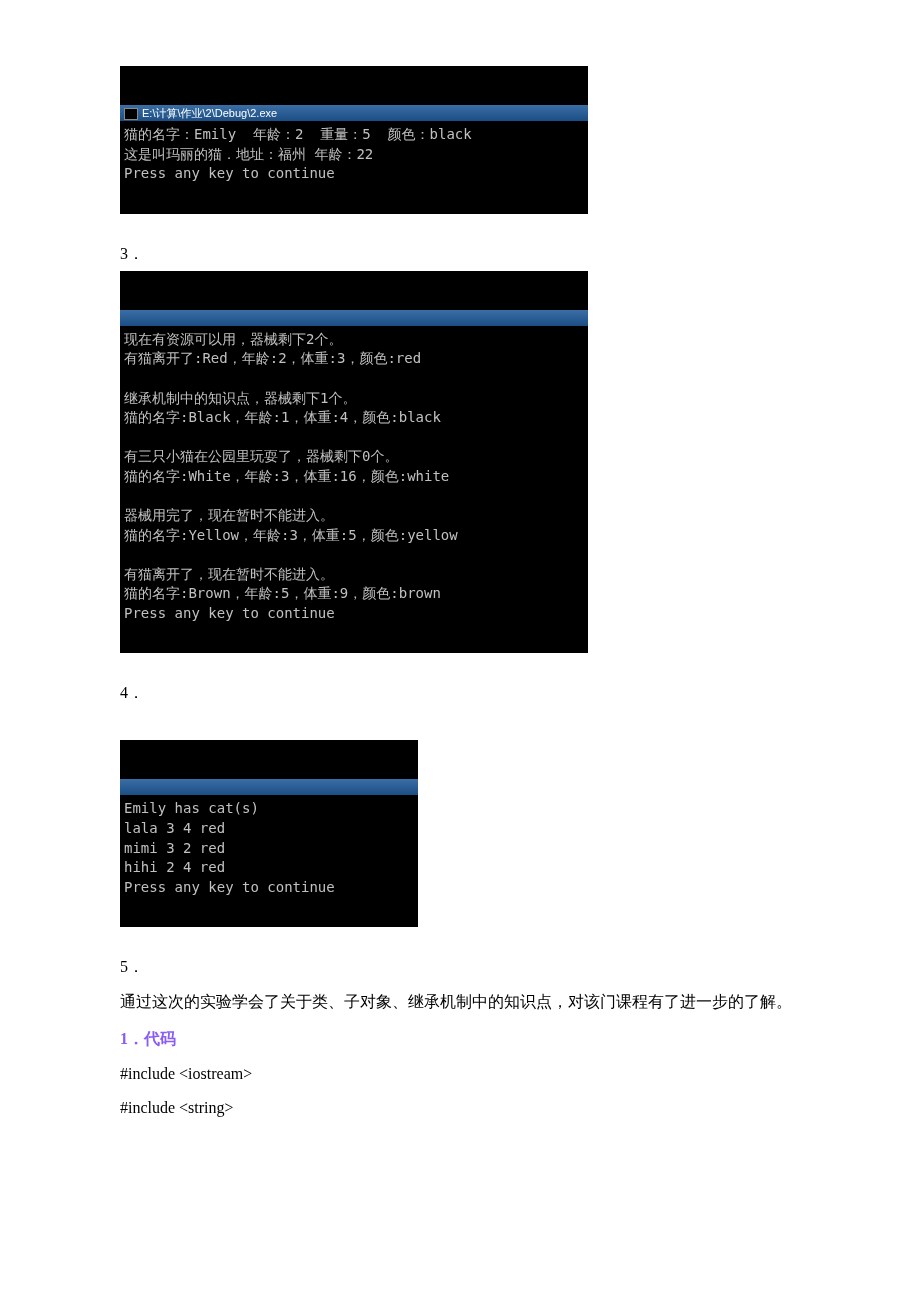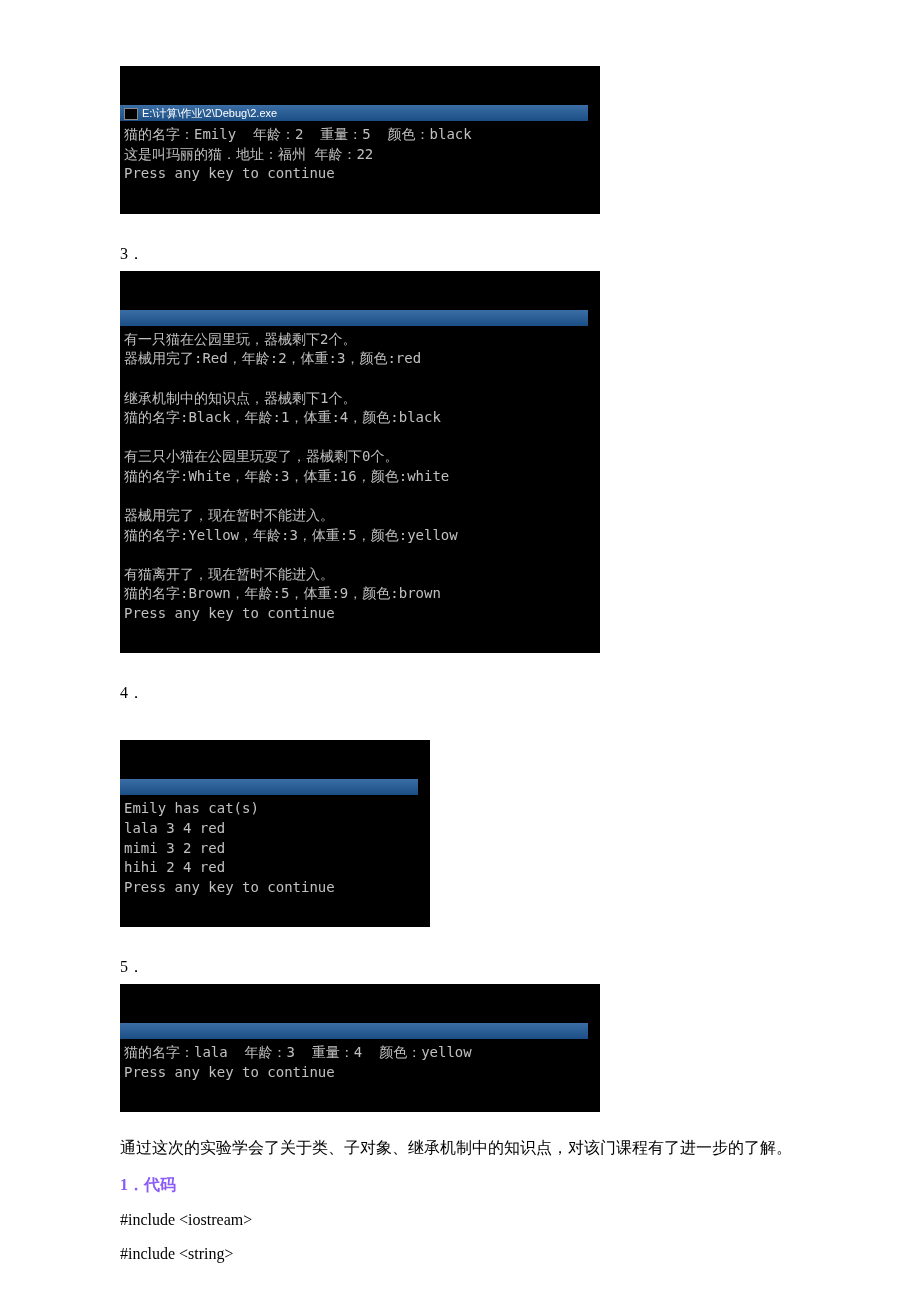--- a/index.html
+++ b/index.html
@@ -15,21 +15,21 @@
     margin: 0 auto;
     padding: 60px 120px 60px 120px;
     box-sizing: border-box;
   }
   .console {
     background: #000;
     color: #c0c0c0;
     font-family: "NSimSun", "SimSun", "Consolas", monospace;
     font-size: 14px;
     line-height: 1.4;
-    padding: 4px 16px 10px 4px;
+    padding: 4px 4px 10px 4px;
     margin: 6px 0 18px 0;
     white-space: pre;
     position: relative;
   }
   .console .titlebar {
     background: linear-gradient(#3a6ea5, #1a4e85);
     color: #fff;
     font-size: 11px;
     padding: 1px 4px;
     margin: -4px -4px 4px -4px;
@@ -87,22 +87,22 @@
 <div class="page">
 
   <div class="console c2">
     <div class="titlebar"><span class="sysicon"></span><span>E:\计算\作业\2\Debug\2.exe</span></div><span>猫的名字：Emily  年龄：2  重量：5  颜色：black</span>
 <span>这是叫玛丽的猫．地址：福州 年龄：22</span>
 <span>Press any key to continue</span>
   </div>
 
   <div class="num-label">3．</div>
   <div class="console c3">
-    <div class="titlebar"></div><span>有一只猫在公园里玩，器械剩下2个。</span>
-<span>器械用完了:Red，年龄:2，体重:3，颜色:red</span>
+    <div class="titlebar"></div><span>现在有资源可以用，器械剩下2个。</span>
+<span>有猫离开了:Red，年龄:2，体重:3，颜色:red</span>
 <span></span>
 <span>继承机制中的知识点，器械剩下1个。</span>
 <span>猫的名字:Black，年龄:1，体重:4，颜色:black</span>
 <span></span>
 <span>有三只小猫在公园里玩耍了，器械剩下0个。</span>
 <span>猫的名字:White，年龄:3，体重:16，颜色:white</span>
 <span></span>
 <span>器械用完了，现在暂时不能进入。</span>
 <span>猫的名字:Yellow，年龄:3，体重:5，颜色:yellow</span>
 <span></span>
@@ -114,24 +114,20 @@
   <div class="num-label">4．</div>
   <div class="console c4">
     <div class="titlebar"></div><span>Emily has cat(s)</span>
 <span>lala 3 4 red</span>
 <span>mimi 3 2 red</span>
 <span>hihi 2 4 red</span>
 <span>Press any key to continue</span>
   </div>
 
   <div class="num-label">5．</div>
-  <div class="console c5">
-    <div class="titlebar"></div><span>猫的名字：lala  年龄：3  重量：4  颜色：yellow</span>
-<span>Press any key to continue</span>
-  </div>
 
   <div class="para">通过这次的实验学会了关于类、子对象、继承机制中的知识点，对该门课程有了进一步的了解。</div>
 
   <div class="code-heading">1．代码</div>
   <div class="cpp">#include &lt;iostream&gt;</div>
   <div class="cpp">#include &lt;string&gt;</div>
 
 </div>
 
 </body></html>

